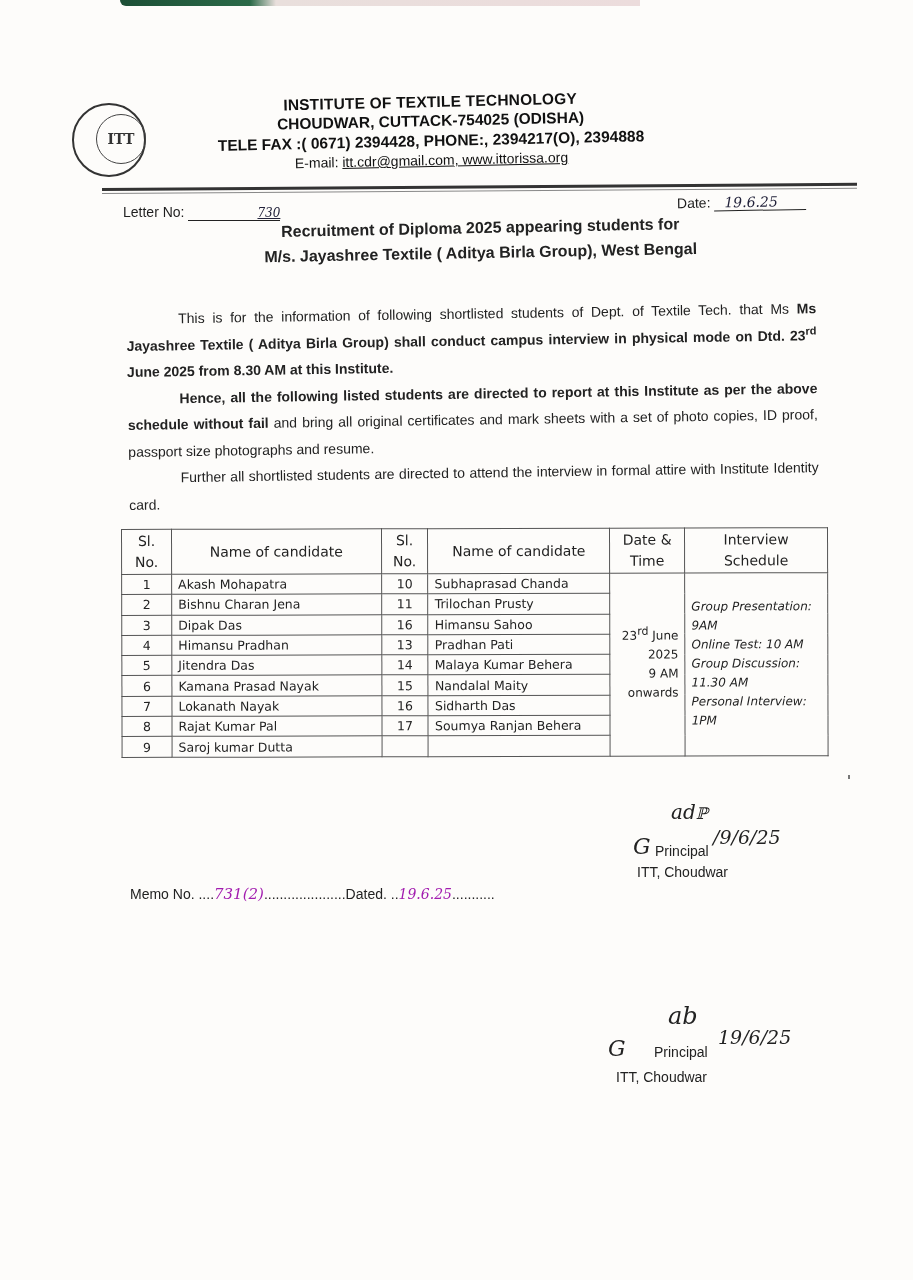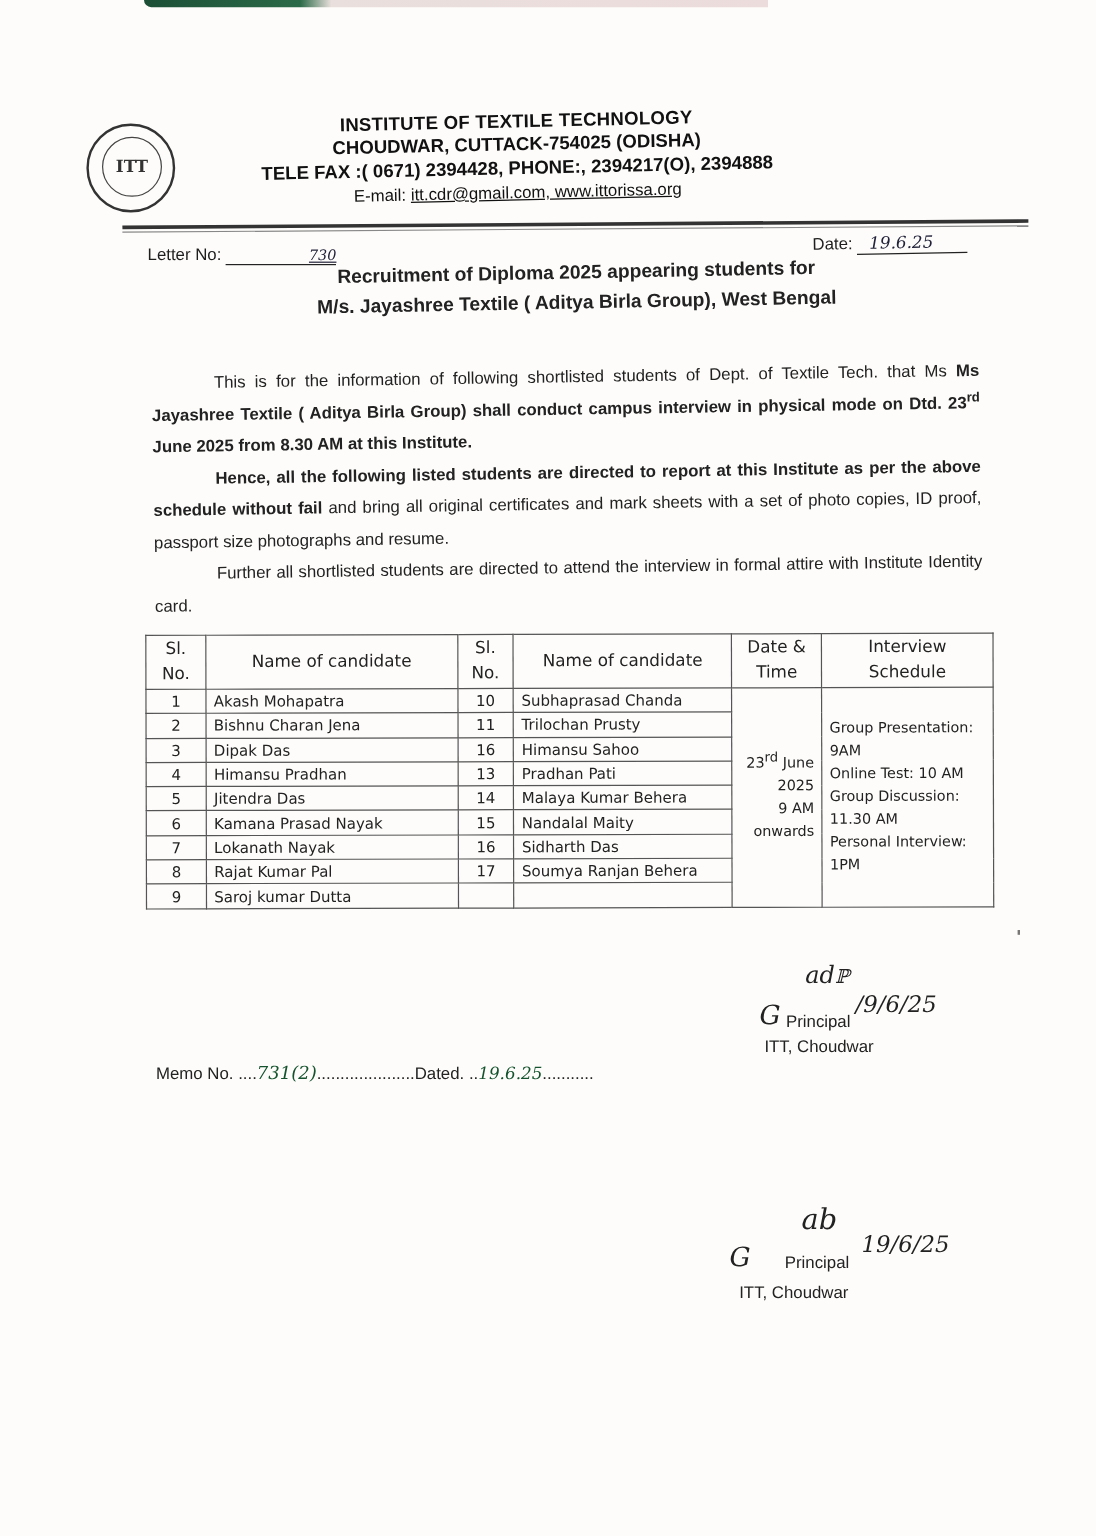--- a/index.html
+++ b/index.html
@@ -11,21 +11,21 @@
   .top-strip {
     position:absolute; left:120px; top:0; width:520px; height:6px;
     background:linear-gradient(90deg,#1c4f36 0%, #2b6a48 25%, #e9dfdc 30%, #ecdcdc 100%);
     border-bottom-left-radius:40px;
   }
   .seal {
     position:absolute; left:72px; top:103px; width:70px; height:70px;
     border:2px solid #333; border-radius:50%;
   }
   .seal-inner {
-    position:absolute; left:11px; top:9px; width:48px; height:48px;
+    position:absolute; left:22px; top:9px; width:48px; height:48px;
     border:1.5px solid #444; border-radius:50%;
     display:flex; align-items:center; justify-content:center;
     font-family:"DejaVu Serif", serif; font-size:14px; font-weight:bold; color:#333;
   }
   .header {
     position:absolute; left:170px; top:98px; width:520px; text-align:center;
     font-family:"Liberation Sans", sans-serif; color:#111;
     transform:rotate(-1.3deg); transform-origin:left top;
   }
   .header .l1 { font-size:15.5px; line-height:19px; font-weight:bold; letter-spacing:0.2px; }
@@ -76,32 +76,32 @@
     position:absolute; left:121px; top:529px; width:707px;
     border-collapse:collapse;
     font-family:"DejaVu Sans", sans-serif; font-size:12.5px; color:#222;
     transform:rotate(-0.15deg); transform-origin:left top;
   }
   table.cands th, table.cands td { border:1px solid #555; padding:0 6px; }
   table.cands th { font-weight:normal; font-size:14px; line-height:21px; height:44px; text-align:center; vertical-align:middle; }
   table.cands td { height:19.3px; line-height:19px; }
   td.num { text-align:center; }
   td.dt { text-align:right; font-size:12px; line-height:17px; vertical-align:middle; padding-top:10px; }
-  td.sched { font-size:12px; line-height:18.5px; vertical-align:middle; padding-top:6px; }
+  td.sched { font-size:12px; line-height:18.5px; vertical-align:middle; padding-top:6px;font-style:italic; }
   .sig {
     position:absolute; font-family:"Liberation Sans", sans-serif; font-size:14px; color:#222;text-align:center;
   }
   .sig .scrawl { font-family:"DejaVu Serif", serif; font-style:italic; font-size:20px; color:#222; position:absolute; white-space:nowrap; }
   .memo {
     position:absolute; left:130px; top:882px; width:695px;
     font-family:"Liberation Sans", sans-serif; font-size:14px; line-height:24px; color:#222;
   }
   .memo p { margin:0; text-align:justify; }
   .dots { letter-spacing:0; }
-  .memo .hv { font-family:"DejaVu Serif", serif; font-style:italic; color:#14532d; }
+  .memo .hv { font-family:"DejaVu Serif", serif; font-style:italic; color:#a21caf; }
   .tick { position:absolute; left:848px; top:775px; width:2px; height:4px; background:#777; }
 </style>
 </head>
 <body>
 
 <div class="top-strip"></div>
 
 <div class="seal">
   <div class="seal-inner">ITT</div>
 </div>

